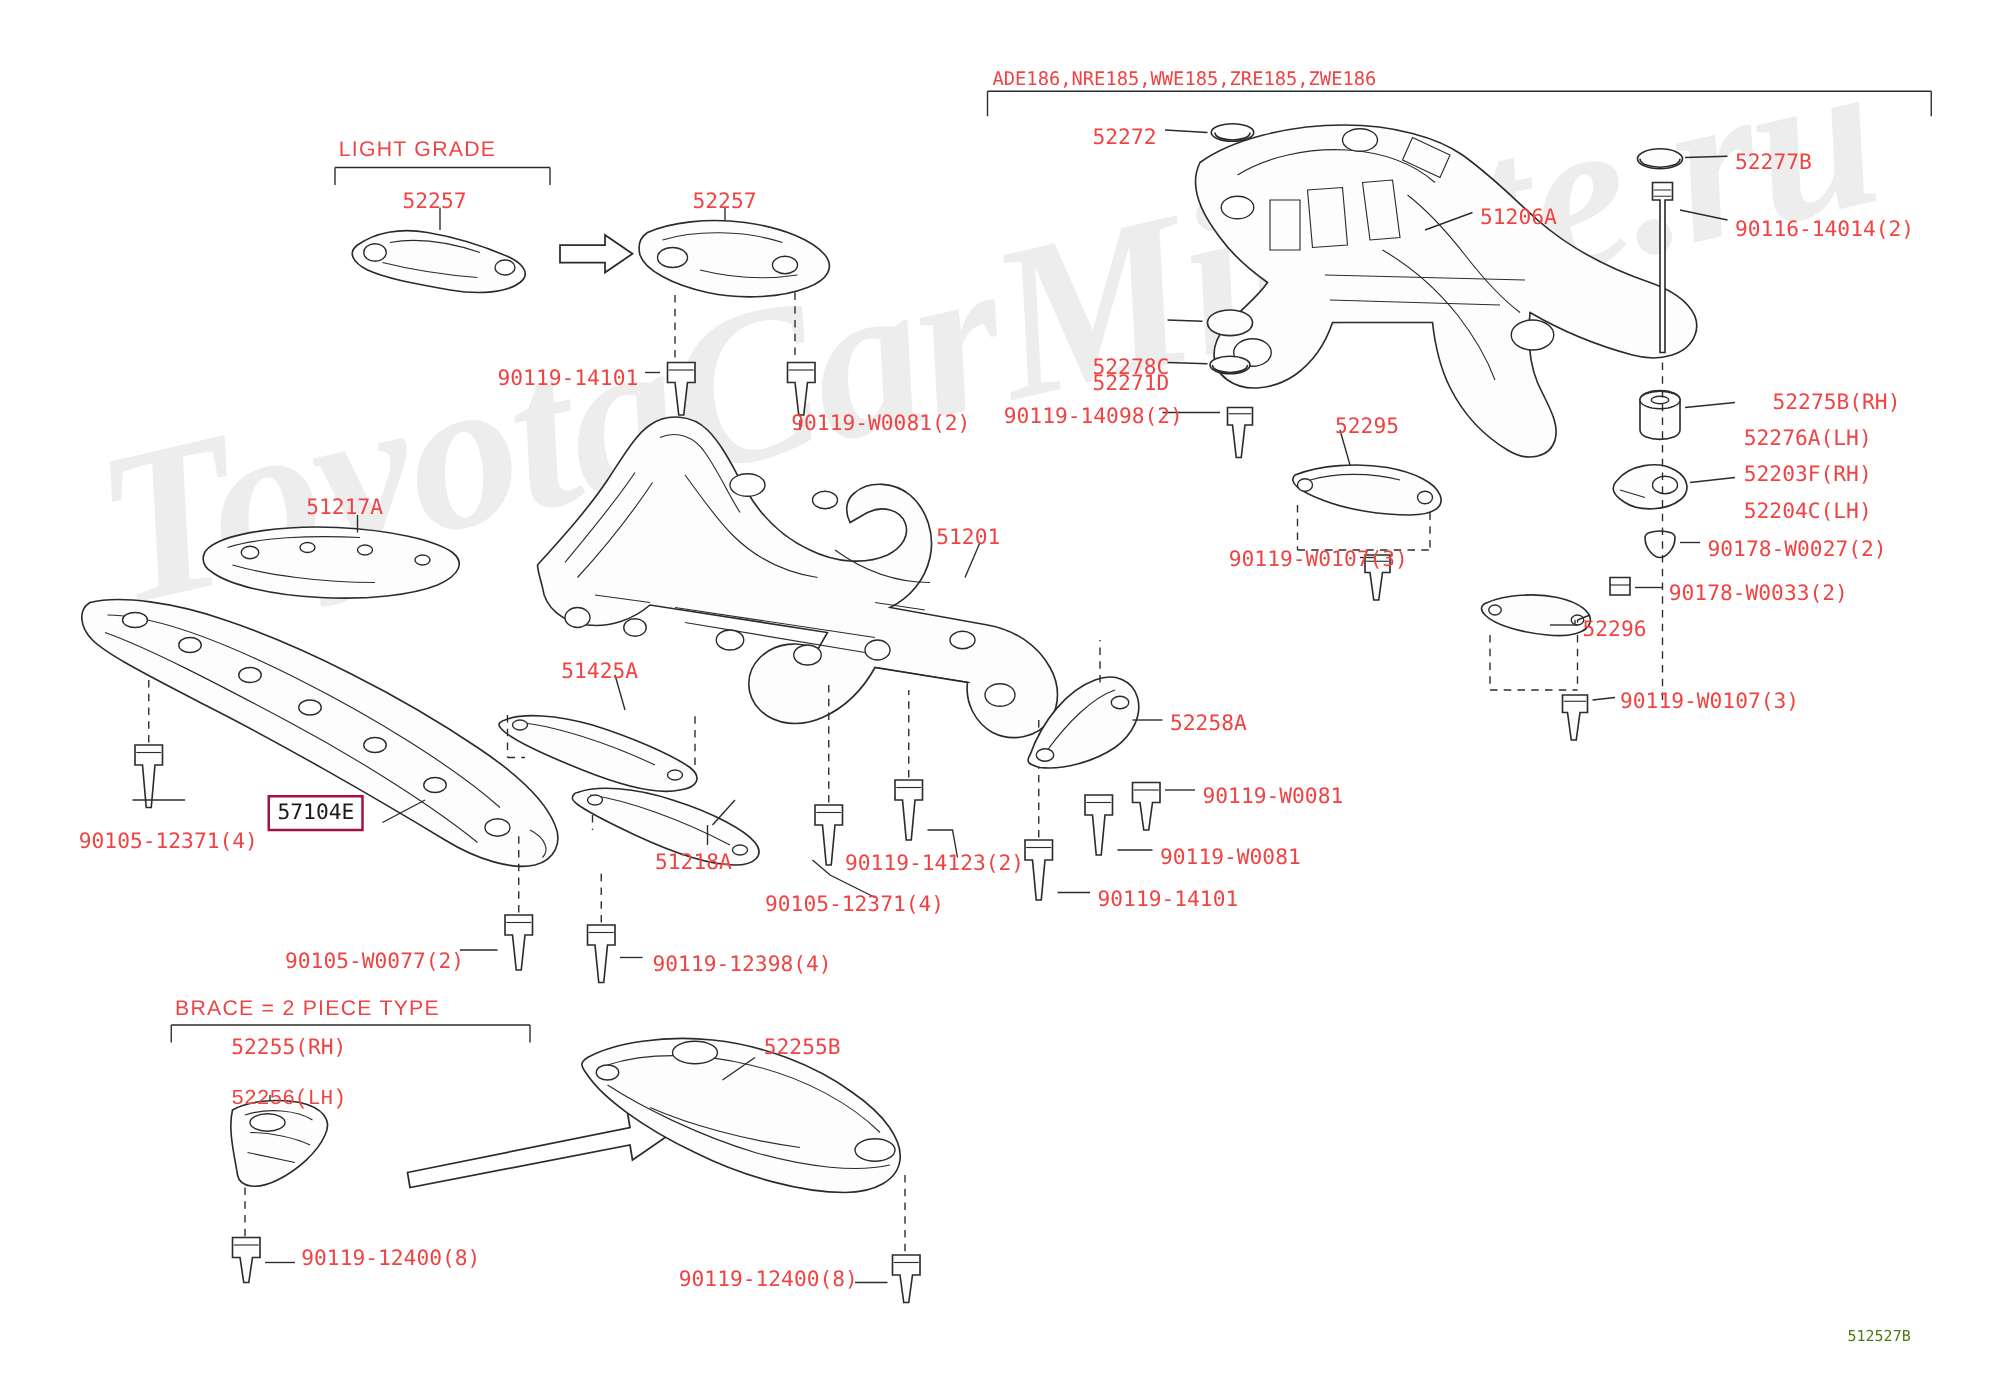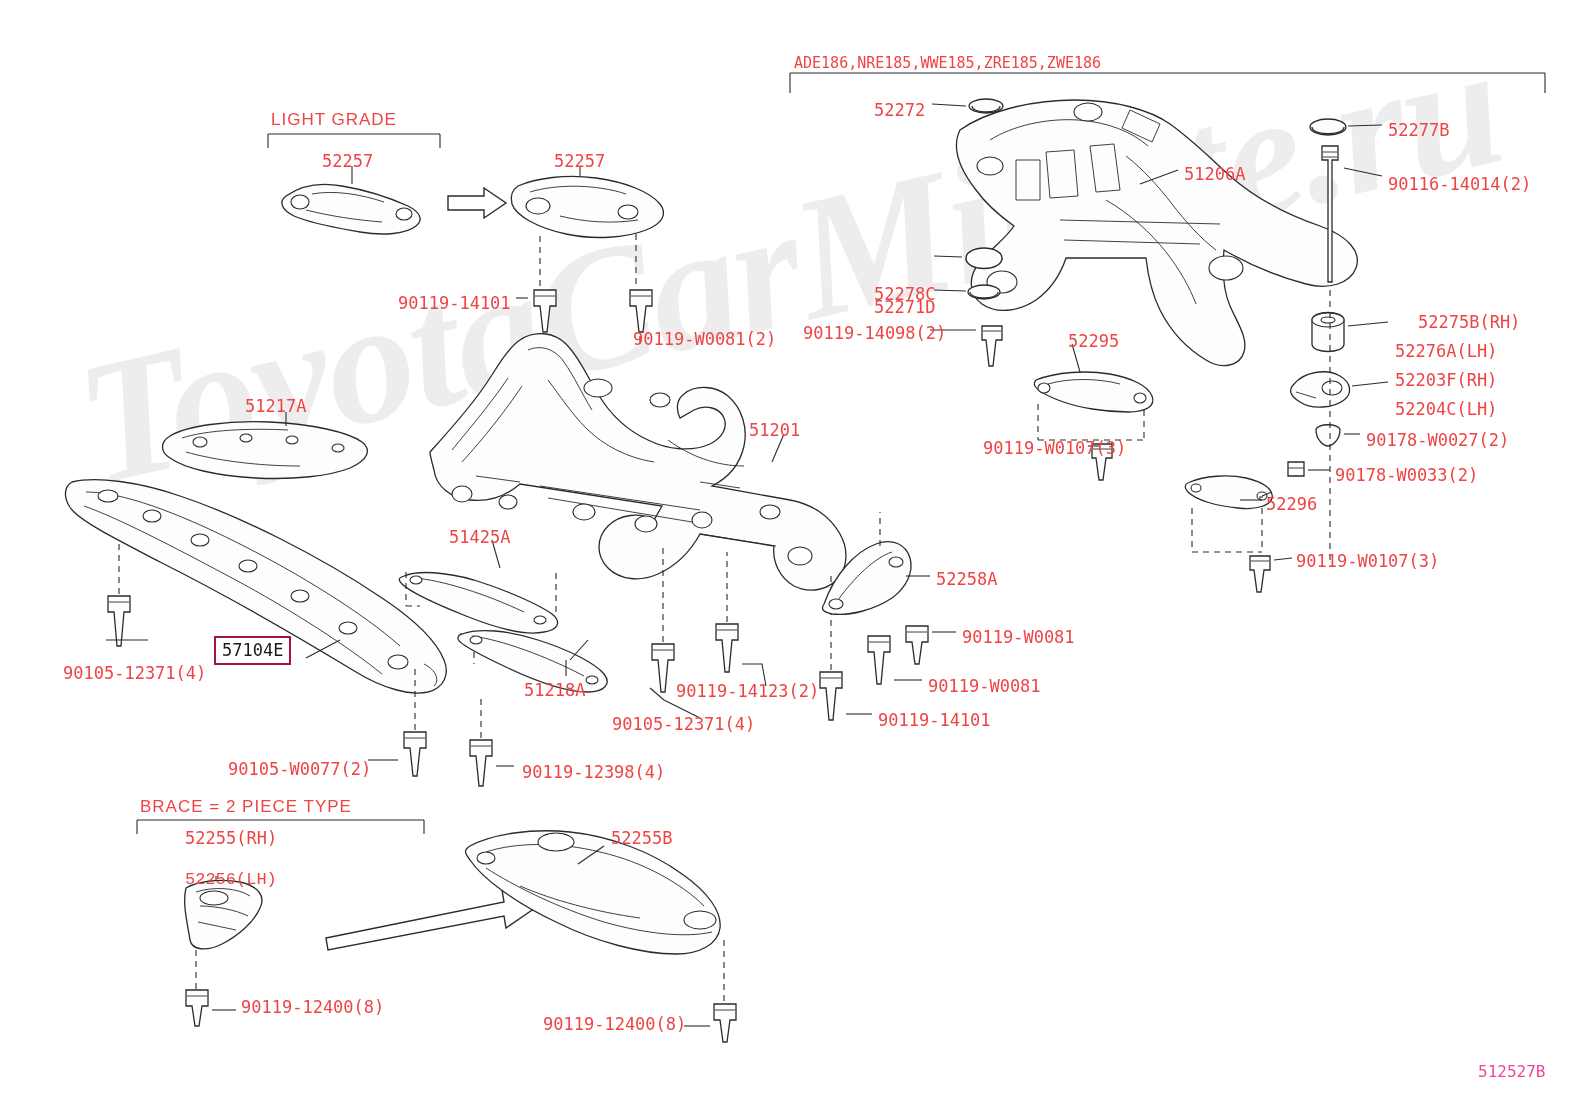--- a/index.html
+++ b/index.html
@@ -28,22 +28,22 @@
   .lbl.grade {
     font-family: "Liberation Sans", sans-serif;
     font-size: 17px;
     letter-spacing: 1px;
   }
   .lbl.hdr {
     font-family: "DejaVu Sans Mono", monospace;
     font-size: 15px;
   }
   .lbl.code {
-    font-size: 16px;
-    color: #ec4899;
+    font-size: 12px;
+    color: #4d7c0f;
   }
   .hl {
     position: absolute;
     border: 2px solid #a4123f;
     background: #ffffff;
     padding: 2px 6px 3px 6px;
     font-family: "DejaVu Sans Mono", monospace;
     font-size: 17px;
     color: #1a1a1a;
     white-space: nowrap;

